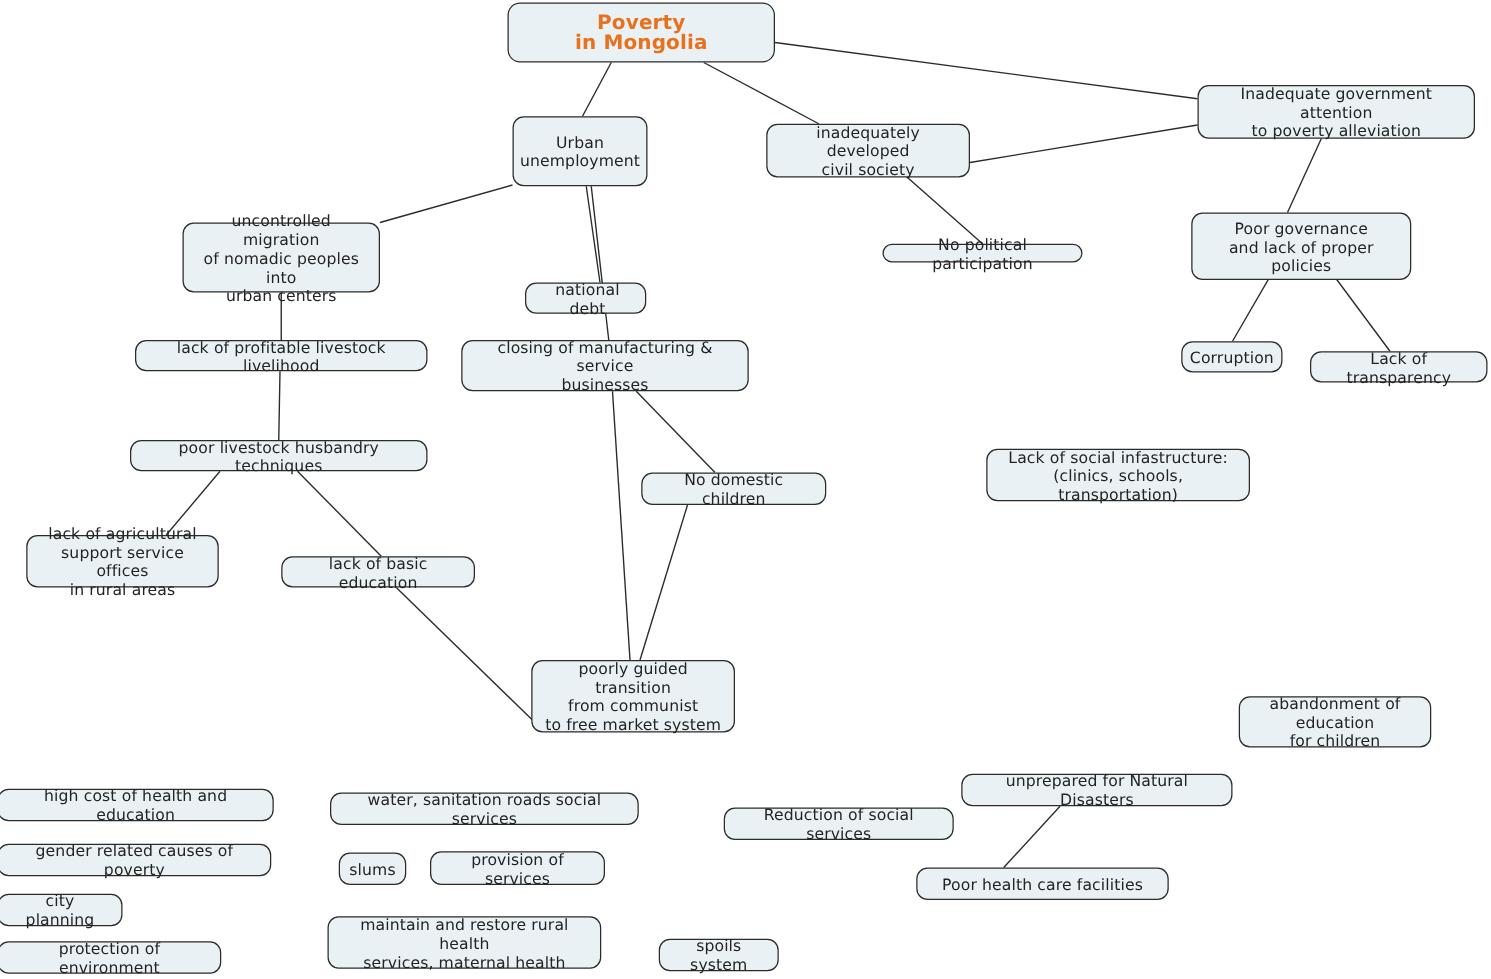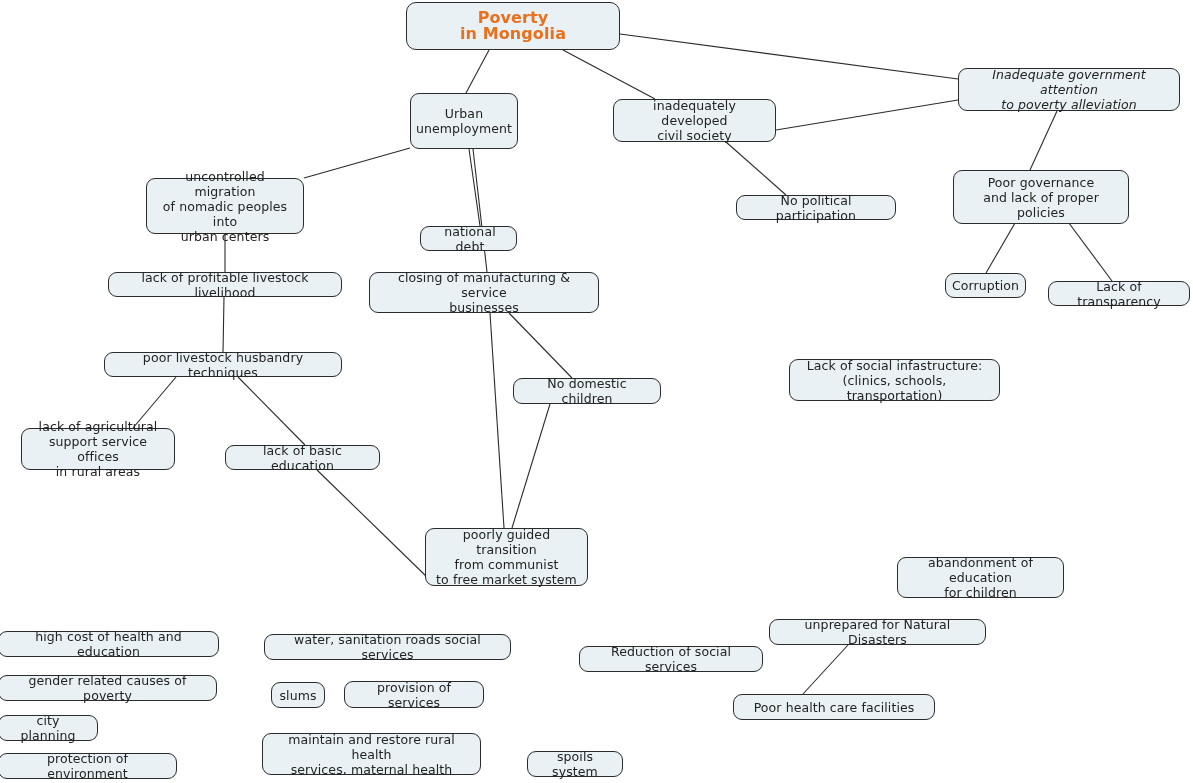--- a/index.html
+++ b/index.html
@@ -80,46 +80,46 @@
       <line x1="550" y1="404" x2="512" y2="528" stroke="#2b2b2b" stroke-width="1.1"></line>
       <line x1="848" y1="645" x2="803" y2="694" stroke="#2b2b2b" stroke-width="1.1"></line>
     </svg>
   <div id="node-layer">
       <div class="node root" style="left: 406px; top: 2px; width: 214px; height: 48px;">Poverty
 in Mongolia</div>
       <div class="node" style="left: 410px; top: 93px; width: 108px; height: 56px;">Urban
 unemployment</div>
       <div class="node" style="left: 613px; top: 99px; width: 163px; height: 43px;">inadequately developed
 civil society</div>
-      <div class="node" style="left: 958px; top: 68px; width: 222px; height: 43px; font-style: italic;">Inadequate government attention
+      <div class="node" style="left: 958px; top: 68px; width: 222px; height: 43px;">Inadequate government attention
 to poverty alleviation</div>
       <div class="node" style="left: 146px; top: 178px; width: 158px; height: 56px;">uncontrolled migration
 of nomadic peoples into
 urban centers</div>
-      <div class="node" style="left: 736px; top: 195px; width: 160px; height: 25px;">No political participation</div>
+      <div class="node" style="left: 706px; top: 195px; width: 160px; height: 15px;">No political participation</div>
       <div class="node" style="left: 953px; top: 170px; width: 176px; height: 54px;">Poor governance
 and lack of proper policies</div>
       <div class="node" style="left: 420px; top: 226px; width: 97px; height: 25px; padding-left: 12px;">national debt</div>
       <div class="node" style="left: 108px; top: 272px; width: 234px; height: 25px;">lack of profitable livestock livelihood</div>
       <div class="node" style="left: 369px; top: 272px; width: 230px; height: 41px;">closing of manufacturing &amp; service
 businesses</div>
       <div class="node" style="left: 945px; top: 273px; width: 81px; height: 25px;">Corruption</div>
       <div class="node" style="left: 1048px; top: 281px; width: 142px; height: 25px;">Lack of transparency</div>
       <div class="node" style="left: 104px; top: 352px; width: 238px; height: 25px;">poor livestock husbandry techniques</div>
       <div class="node" style="left: 789px; top: 359px; width: 211px; height: 42px;">Lack of social infastructure:
 (clinics, schools, transportation)</div>
       <div class="node" style="left: 513px; top: 378px; width: 148px; height: 26px;">No domestic children</div>
       <div class="node" style="left: 21px; top: 428px; width: 154px; height: 42px;">lack of agricultural
 support service offices
 in rural areas</div>
       <div class="node" style="left: 225px; top: 445px; width: 155px; height: 25px;">lack of basic education</div>
       <div class="node" style="left: 425px; top: 528px; width: 163px; height: 58px;">poorly guided transition
 from communist
 to free market system</div>
-      <div class="node" style="left: 897px; top: 557px; width: 167px; height: 41px;">abandonment of education
+      <div class="node" style="left: 991px; top: 557px; width: 154px; height: 41px;">abandonment of education
 for children</div>
       <div class="node" style="left: 769px; top: 619px; width: 217px; height: 26px;">unprepared for Natural Disasters</div>
       <div class="node" style="left: -2px; top: 631px; width: 221px; height: 26px;">high cost of health and education</div>
       <div class="node" style="left: 264px; top: 634px; width: 247px; height: 26px;">water, sanitation roads social services</div>
       <div class="node" style="left: 579px; top: 646px; width: 184px; height: 26px;">Reduction of social services</div>
       <div class="node" style="left: -2px; top: 675px; width: 219px; height: 26px;">gender related causes of poverty</div>
       <div class="node" style="left: 271px; top: 682px; width: 54px; height: 26px;">slums</div>
       <div class="node" style="left: 344px; top: 681px; width: 140px; height: 27px;">provision of services</div>
       <div class="node" style="left: 733px; top: 694px; width: 202px; height: 26px;">Poor health care facilities</div>
       <div class="node" style="left: -2px; top: 715px; width: 100px; height: 26px;">city planning</div>

